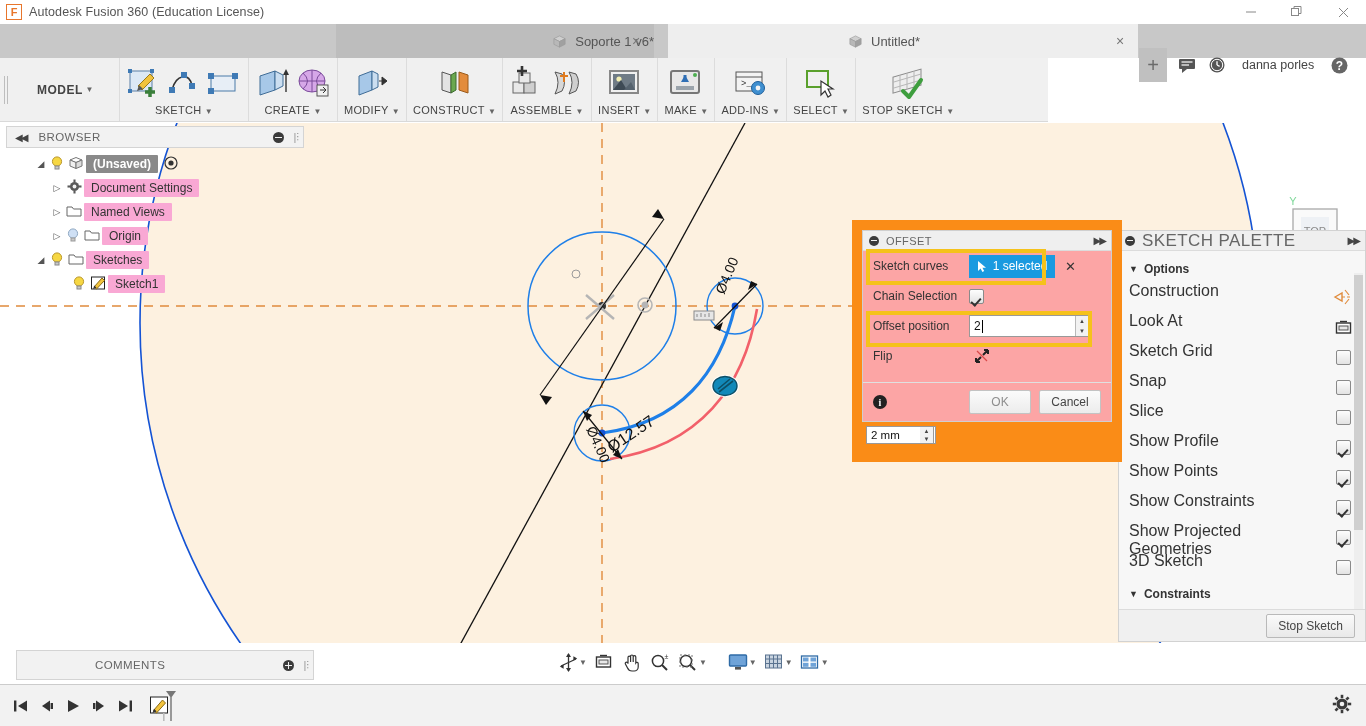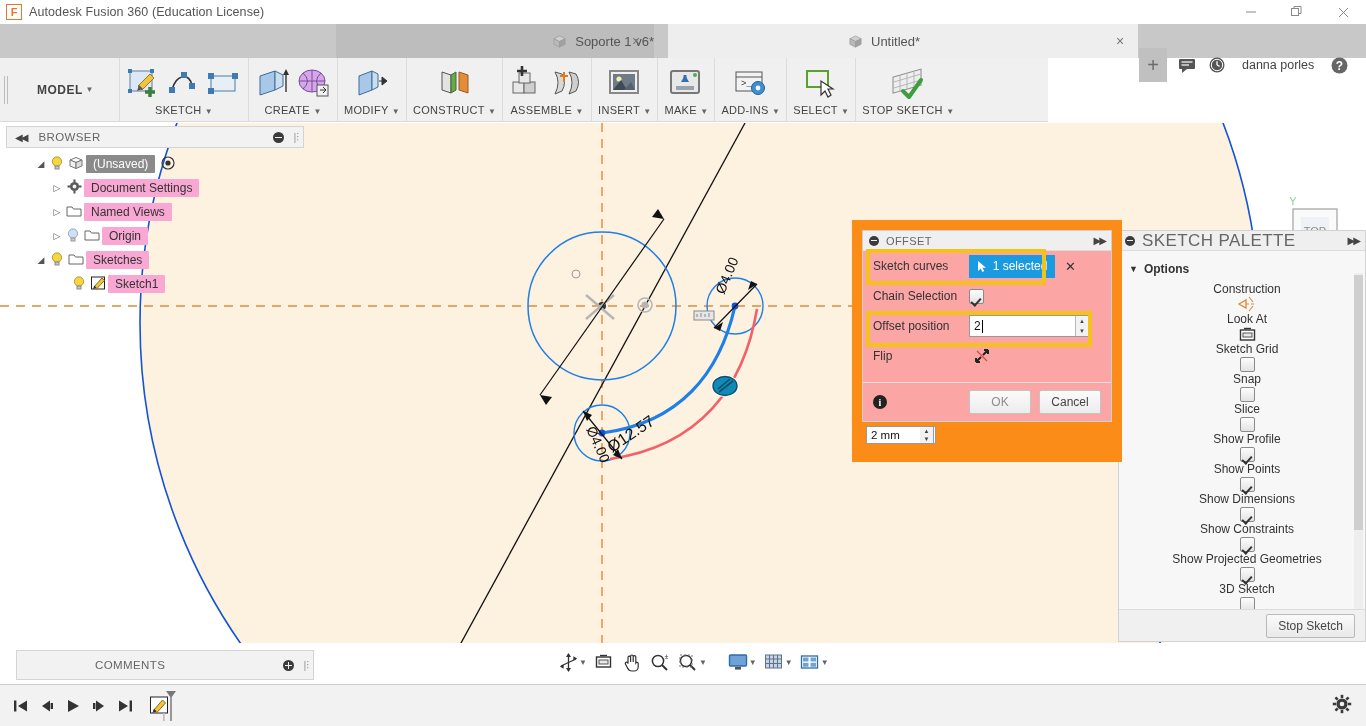--- a/index.html
+++ b/index.html
@@ -100,21 +100,21 @@
   .browser-dot { width:11px;height:11px;border-radius:50%;background:#3b3b3b;position:relative; }
   .browser-dot::after{content:'';position:absolute;left:2px;top:5px;width:7px;height:1px;background:#f2f2f2;}
   .browser-bars { color:#999; font-size:11px; margin-left:5px; margin-right:4px;}
 
   .tree { position: absolute; top: 152px; left: 10px; width: 295px; }
   .tnode { display: flex; align-items: center; height: 24px; font-size: 12px; color: #333; }
   .tarrow { width: 14px; text-align: center; color: #555; font-size: 9px; }
   .tbulb { width: 18px; text-align:center; }
   .ticon { width: 20px; text-align:center; }
   .tlabel { background: #f9a8d4; padding: 2px 7px; border-radius:1px; }
-  .tlabel.sel { background: #8a8a8a; color: #fff; font-weight: normal; }
+  .tlabel.sel { background: #8a8a8a; color: #fff; font-weight: bold; }
 
   
   .canvas {
     position: absolute; top: 123px; left: 0; width: 1366px; height: 520px;
     background: #ffffff; overflow: hidden;
   }
 
   
   .comments {
     position: absolute; top: 650px; left: 16px; width: 298px; height: 30px;
@@ -155,22 +155,22 @@
   .pal-dot { width:10px;height:10px;border-radius:50%;background:#3b3b3b;position:relative;margin-right:7px;}
   .pal-dot::after{content:'';position:absolute;left:2px;top:4.5px;width:6px;height:1px;background:#efefef;}
   .palette-title { font-size:17px;color:#666;letter-spacing:.4px; }
   .pal-arrows { margin-left:auto;color:#444;font-size:10px;letter-spacing:-2px; }
   .pal-body { padding: 6px 0 0 0; position: relative; height: 390px; }
   .pal-section {
     font-size: 12px; font-weight: bold; color:#333; padding: 5px 0 6px 10px;
     display:flex; align-items:center; gap:6px;
   }
   .pal-row {
-    height: 30px; display:flex; align-items:center;
-    padding-left: 10px; font-size: 12px; color:#333;flex-direction:column;
+    height: 30px; display:flex; 
+    padding-left: 10px; font-size: 16px; color:#333;
   }
   .pal-row .rlabel { flex: 1; }
   .pal-row .rctl { width: 44px; display:flex;align-items:center;justify-content:center; }
   .chk {
     width:15px;height:15px;border:1px solid #8a8a8a;border-radius:2px;
     background: linear-gradient(#fdfdfd,#e3e3e3); position:relative;
   }
   .chk.on::after{
     content:''; position:absolute; left:3px; top:6px; width:4px;height:8px;
     border:solid #333; border-width:0 2px 2px 0; transform: rotate(42deg);
@@ -870,26 +870,20 @@
           </span>
       </div>
       <div class="pal-row">
         <span class="rlabel">Show Profile</span>
         <span class="rctl">
             <span class="chk on"></span>
           </span>
       </div>
       <div class="pal-row">
         <span class="rlabel">Show Points</span>
-        <span class="rctl">
-            <span class="chk on"></span>
-          </span>
-      </div>
-      <div class="pal-row">
-        <span class="rlabel">Show Dimensions</span>
         <span class="rctl">
             <span class="chk on"></span>
           </span>
       </div>
       <div class="pal-row">
         <span class="rlabel">Show Constraints</span>
         <span class="rctl">
             <span class="chk on"></span>
           </span>
       </div>

